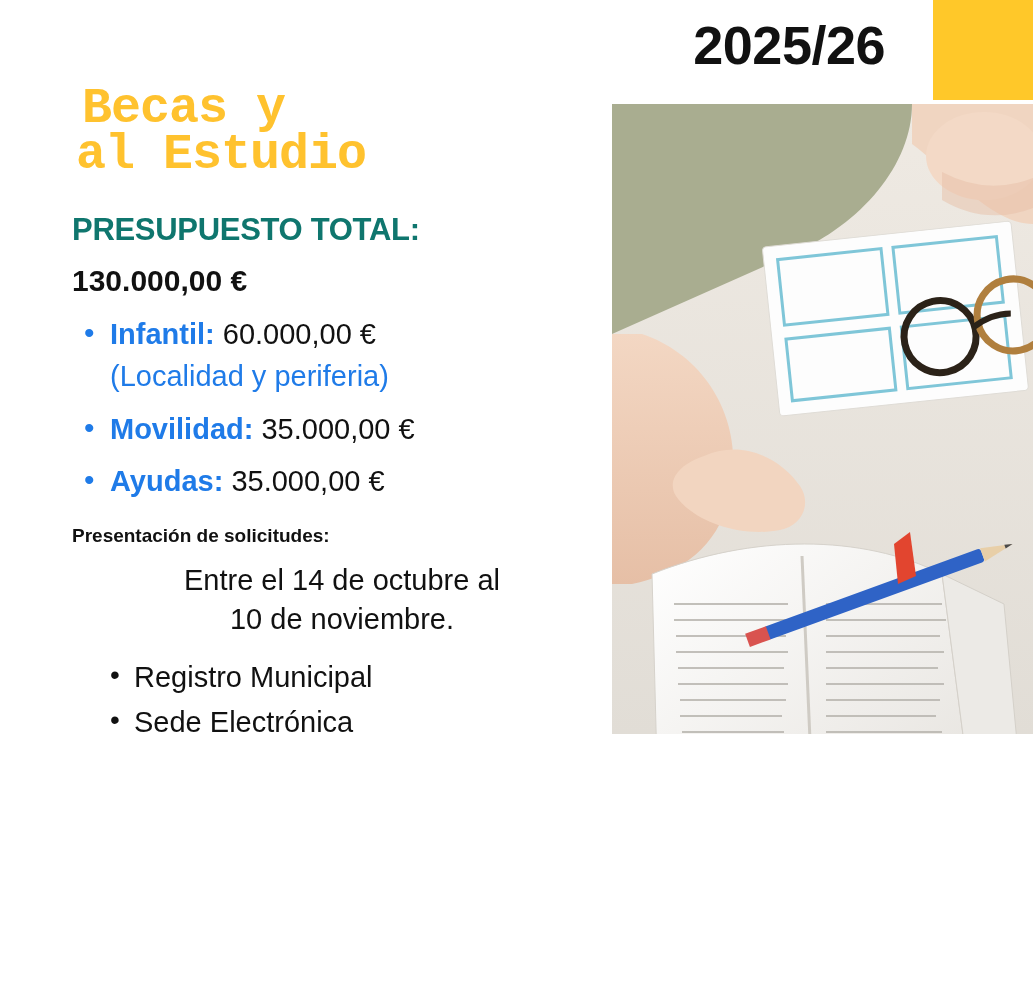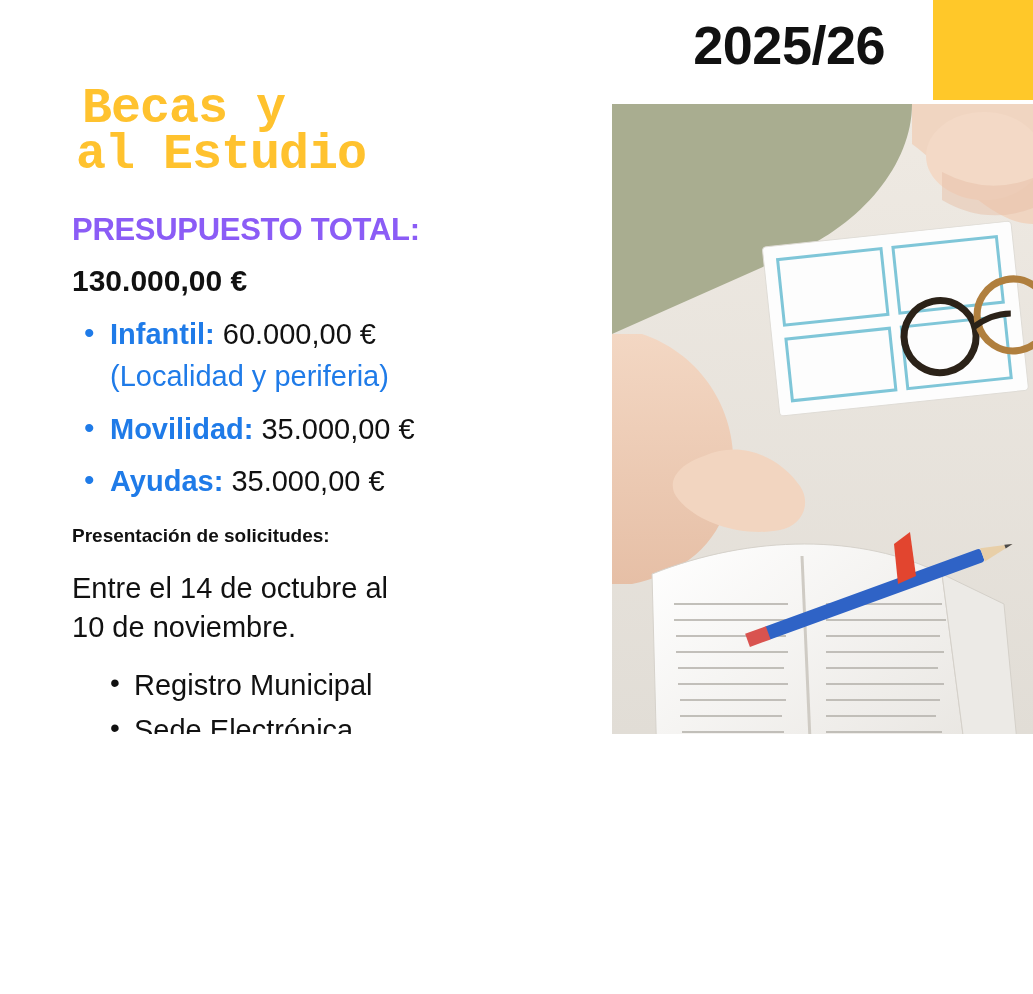--- a/index.html
+++ b/index.html
@@ -69,21 +69,21 @@
     text-shadow: 2px 2px 0 rgba(255,255,255,0.0);
     font-family: Liberation Mono, monospace;
   }
   .title .line { display: block; white-space: nowrap; }
   .title .line1 { padding-left: 10px; }
   .title .line2 { padding-left: 16px; }
   .title .line3 { padding-left: 4px; }
 
   .budget-label {
     margin-top: 34px;
-    color: #8b5cf6;
+    color: #0f766e;
     font-weight: bold;
     font-size: 31px;
     letter-spacing: -0.3px;
   }
   .budget-amount {
     margin-top: 16px;
     color: #111111;
     font-weight: bold;
     font-size: 30px;
   }
@@ -121,24 +121,25 @@
     font-weight: normal;
   }
 
   .apply-label {
     margin-top: 26px;
     font-weight: bold;
     font-size: 19px;
     color: #111111;
   }
   .apply-dates {
-    margin-top: 22px;
+    margin-top: 14px;
     font-size: 29px;
     color: #111111;
     line-height: 1.35;
+    text-align: center;
   }
   .apply-dates span { display: block; }
 
   ul.channel-list {
     list-style: none;
     margin-top: 16px;
     padding-left: 62px;
   }
   ul.channel-list > li {
     position: relative;

